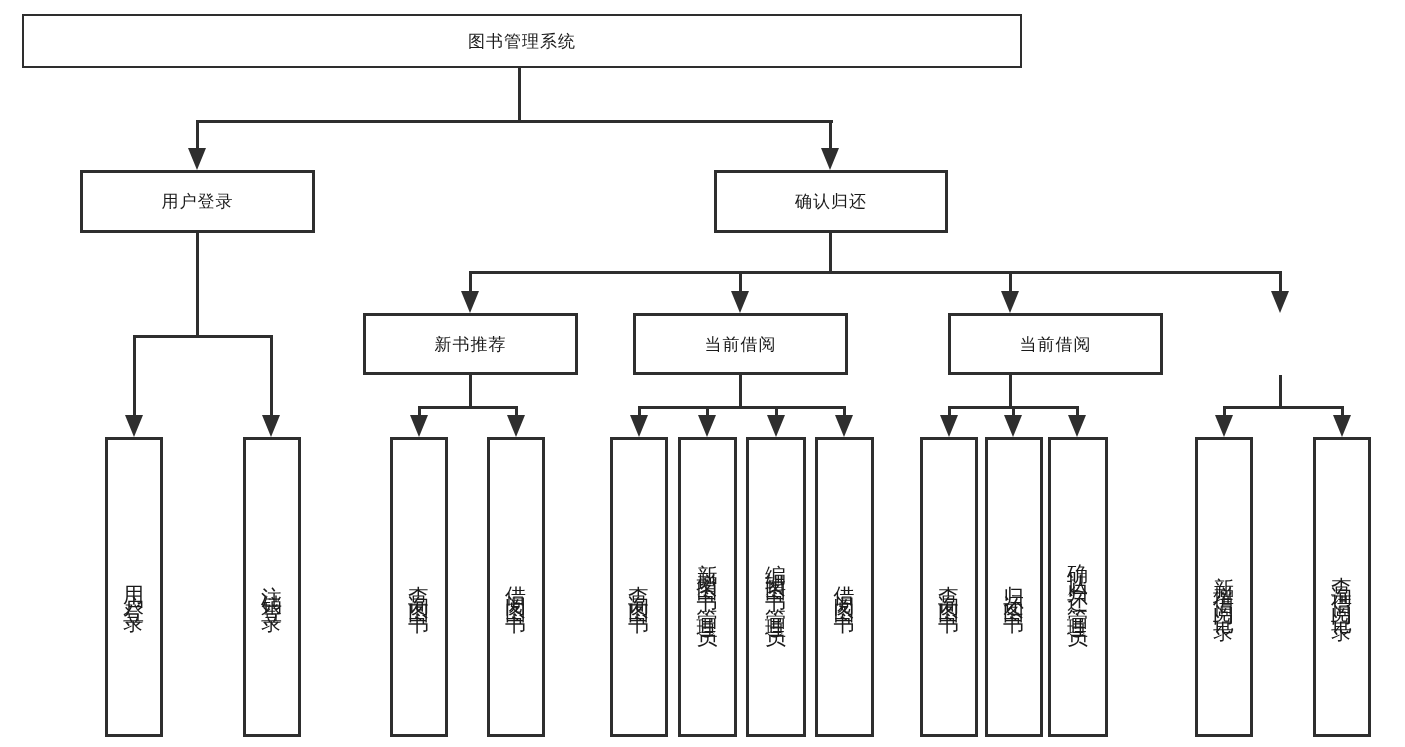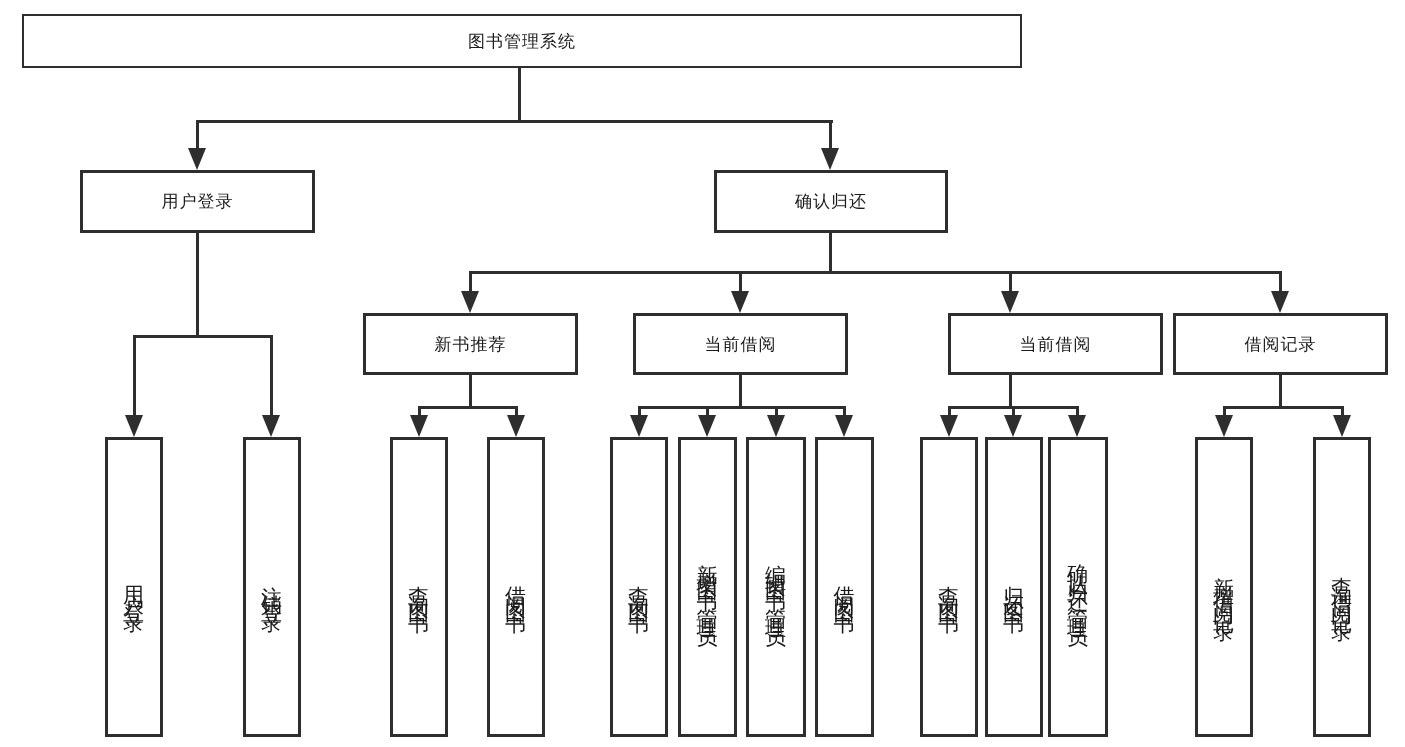--- a/index.html
+++ b/index.html
@@ -110,23 +110,20 @@
 
   <div class="node" style="left:363px; top:313px; width:215px; height:62px;">
     <span class="hlabel">新书推荐</span>
   </div>
   <div class="node" style="left:633px; top:313px; width:215px; height:62px;">
     <span class="hlabel">当前借阅</span>
   </div>
   <div class="node" style="left:948px; top:313px; width:215px; height:62px;">
     <span class="hlabel">当前借阅</span>
   </div>
-  <div class="node" style="left:1173px; top:313px; width:215px; height:62px;">
-    <span class="hlabel">借阅记录</span>
-  </div>
 
   <div class="vl" style="left:469px; top:375px; height:34px;"></div>
   <div class="hl" style="left:418px; top:406px; width:100px;"></div>
   <div class="vl" style="left:418px; top:406px; height:11px;"></div>
   <div class="ah" style="left:410px; top:415px;"></div>
   <div class="vl" style="left:515px; top:406px; height:11px;"></div>
   <div class="ah" style="left:507px; top:415px;"></div>
 
   <div class="vl" style="left:739px; top:375px; height:34px;"></div>
   <div class="hl" style="left:638px; top:406px; width:208px;"></div>

